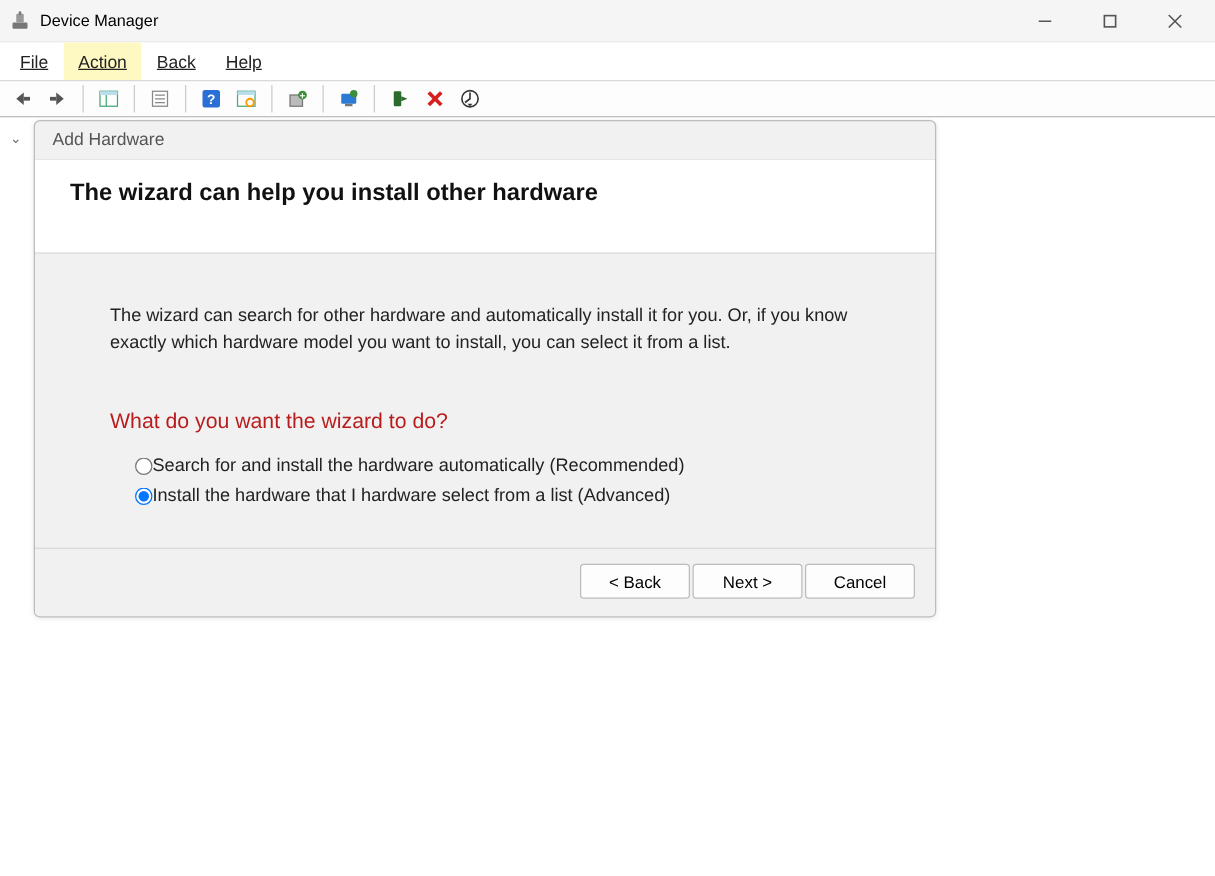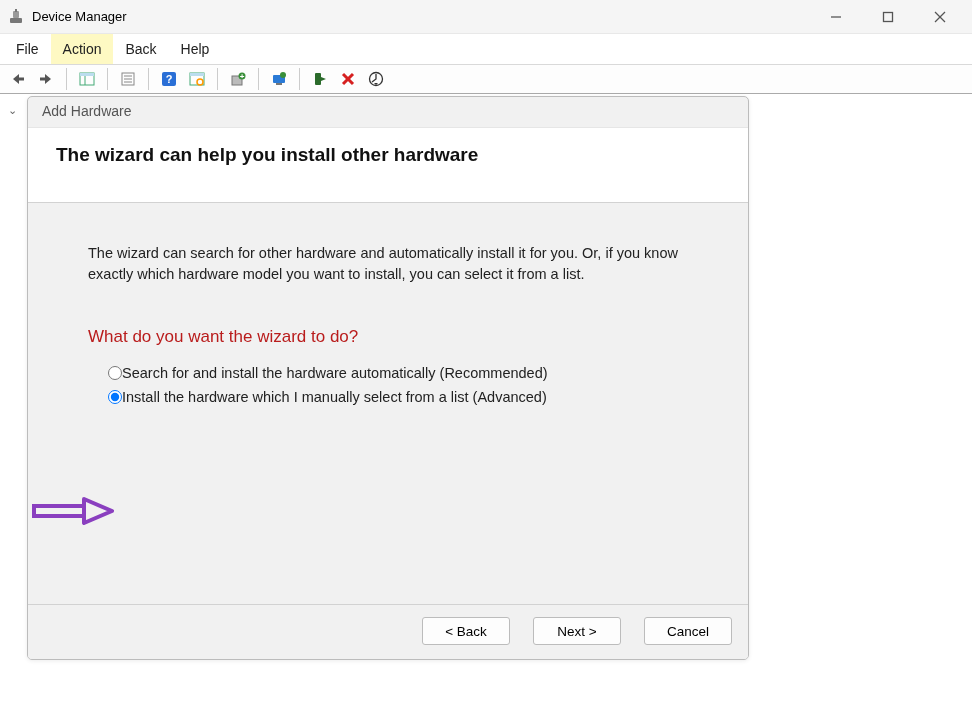--- a/index.html
+++ b/index.html
@@ -30,20 +30,21 @@
   .titlebar .spacer { flex: 1; }
   .win-btns { display: flex; gap: 28px; padding-right: 12px; }
   .win-btn { width: 24px; height: 24px; display:flex;align-items:center;justify-content:center; color:#555; cursor:pointer; }
   
   .menubar {
     height: 30px;
     display: flex;
     align-items: stretch;
     padding: 0 4px;
     background:#fff;
+    text-decoration:underline;
   }
   .menuitem {
     padding: 0 12px;
     display:flex;align-items:center;
     font-size: 14px;
     color:#222;
     cursor:pointer;
   }
   .menuitem.highlight { background: #fef9c3; }
   
@@ -78,21 +79,21 @@
     padding: 2px 0;
   }
   .tree-caret { width:12px; color:#666; font-size:11px; }
   .tree-icon { width:16px; height:16px; display:flex;align-items:center;justify-content:center; }
   
   .dialog {
     position:absolute;
     left: 27px;
     top: 2px;
     width: 722px;
-    height: 564px;
+    height: 398px;
     background:#f1f1f1;
     border:1px solid #bcbcbc;
     border-radius: 5px;
     box-shadow: 0 1px 4px rgba(0,0,0,0.08);
     display:flex;
     flex-direction:column;
     overflow:hidden;
   }
   .dlg-title {
     padding: 6px 14px 8px 14px;
@@ -114,21 +115,21 @@
   }
   .dlg-desc { font-size:14.5px; line-height:1.45; color:#222; margin-bottom:42px; max-width:610px;}
   .dlg-question { font-size:17px; margin-bottom:14px; color:#b91c1c;}
   .radio-row { display:flex; align-items:center; gap:0; font-size:14.5px; margin-left:20px; padding:4px 0;}
   .radio-row input[type=radio]{ width:14px; height:14px; }
   .dlg-footer {
     border-top:1px solid #d2d2d2;
     padding: 12px 16px 14px 16px;
     display:flex;
     justify-content:flex-end;
-    gap:23px;
+    gap:2px;
     background:#f1f1f1;
   }
   .btn {
     min-width:88px;
     height:28px;
     background:#fdfdfd;
     border:1px solid #bcbcbc;
     border-radius:3px;
     font-size:13.5px;
     cursor:pointer;
@@ -285,21 +286,21 @@
     </div>
     <div class="dlg-body">
       <div class="dlg-desc">The wizard can search for other hardware and automatically install it for you. Or, if you know exactly which hardware model you want to install, you can select it from a list.</div>
       <div class="dlg-question">What do you want the wizard to do?</div>
       <label class="radio-row">
         <input type="radio" name="hwopt" style="">
         <span>Search for and install the hardware automatically (Recommended)</span>
       </label>
       <label class="radio-row">
         <input type="radio" name="hwopt" checked="" style="">
-        <span>Install the hardware which I manually select from a list (Advanced)</span>
+        <span>Install the hardware that I hardware select from a list (Advanced)</span>
       </label>
 
       <svg class="annotation-arrow" viewBox="0 0 82 28">
         <rect x="2" y="9" width="50" height="10" fill="none" stroke="#8a3fbf" stroke-width="4"></rect>
         <path d="M52 2 L80 14 L52 26 L52 19 L52 9 Z" fill="none" stroke="#8a3fbf" stroke-width="4" stroke-linejoin="round"></path>
       </svg>
     </div>
     <div class="dlg-footer">
       <button class="btn">&lt; Back</button>
       <button class="btn">Next &gt;</button>

